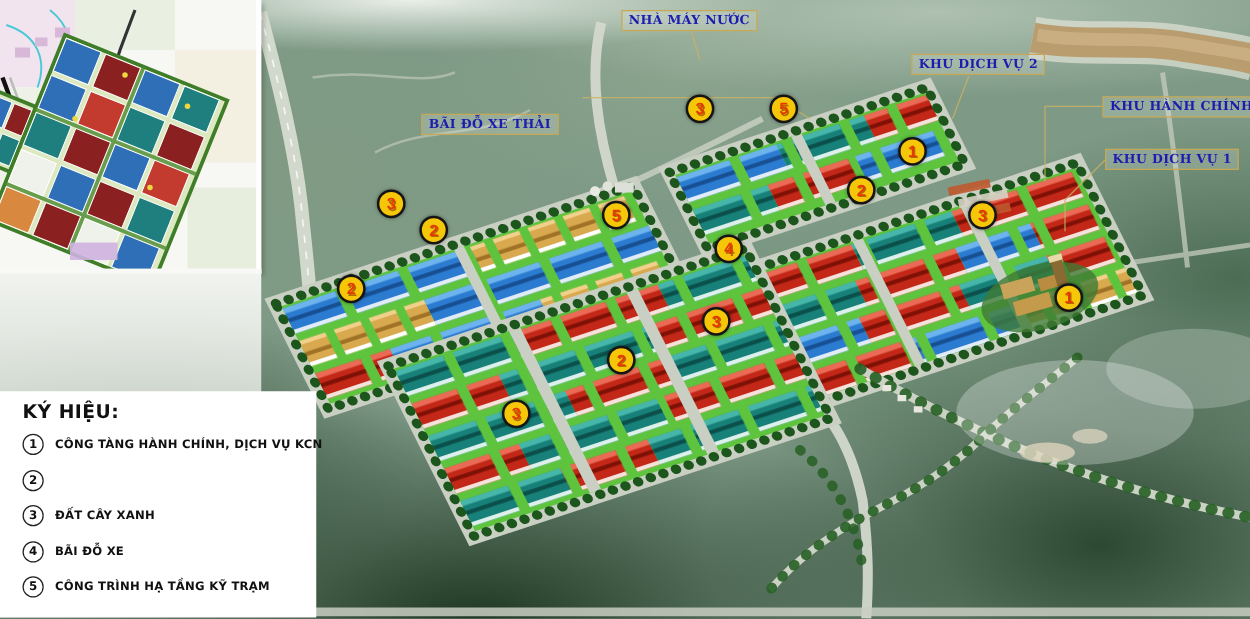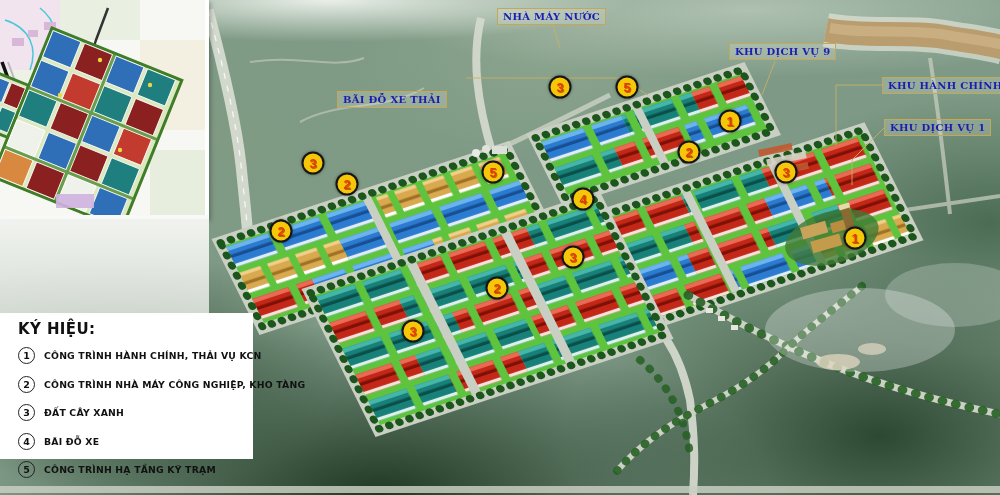--- a/index.html
+++ b/index.html
@@ -29,21 +29,21 @@
     background:#f7f8f4;border-right:4px solid #fff;border-bottom:4px solid #fff;
     box-shadow:2px 2px 4px rgba(0,0,0,.25);
   }
   
   .fade-panel{
     position:absolute;left:0;top:215px;width:209px;height:100px;
     background:linear-gradient(180deg, rgba(248,249,246,.95), rgba(233,236,230,.82));
   }
   
   .legend{
-    position:absolute;left:0;top:313px;width:253px;height:146px;
+    position:absolute;left:0;top:313px;width:253px;height:181px;
     background:#ffffff;box-sizing:border-box;padding:7px 0 0 18px;
     color:#111;
   }
   .legend-title{font-size:15px;font-weight:700;letter-spacing:.4px;margin-bottom:9px;}
   .legend-item{display:flex;align-items:center;margin-bottom:11.5px;}
   .legend-num{
     flex:0 0 auto;width:15px;height:15px;border:1.5px solid #222;border-radius:50%;
     display:flex;align-items:center;justify-content:center;
     font-size:9.5px;font-weight:700;color:#111;margin-right:9px;background:transparent;
   }
@@ -294,43 +294,42 @@
     </svg>
   </div>
 
   <div class="fade-panel"></div>
 
   <div class="legend">
     <div class="legend-title">KÝ HIỆU:</div>
     <div id="legend-items">
         <div class="legend-item">
           <span class="legend-num">1</span>
-          <span class="legend-label">CÔNG TRÌNH HÀNH CHÍNH, THẢI VỤ KCN</span>
+          <span class="legend-label">CÔNG TÀNG HÀNH CHÍNH, DỊCH VỤ KCN</span>
         </div>
         <div class="legend-item">
           <span class="legend-num">2</span>
-          <span class="legend-label">CÔNG TRÌNH NHÀ MÁY CÔNG NGHIỆP, KHO TÀNG</span>
         </div>
         <div class="legend-item">
           <span class="legend-num">3</span>
           <span class="legend-label">ĐẤT CÂY XANH</span>
         </div>
         <div class="legend-item">
           <span class="legend-num">4</span>
           <span class="legend-label">BÃI ĐỖ XE</span>
         </div>
         <div class="legend-item">
           <span class="legend-num">5</span>
           <span class="legend-label">CÔNG TRÌNH HẠ TẦNG KỸ TRẠM</span>
         </div>
       </div>
   </div>
 
 <div class="area-label" style="left: 497px; top: 8px;">NHÀ MÁY NƯỚC</div>
-    <div class="area-label" style="left: 729px; top: 43px;">KHU DỊCH VỤ 9</div>
+    <div class="area-label" style="left: 729px; top: 43px;">KHU DỊCH VỤ 2</div>
     <div class="area-label" style="left: 337px; top: 91px;">BÃI ĐỖ XE THẢI</div>
     <div class="area-label" style="left: 882px; top: 77px;">KHU HÀNH CHÍNH</div>
     <div class="area-label" style="left: 884px; top: 119px;">KHU DỊCH VỤ 1</div>
     <div class="marker" style="left: 313px; top: 163px;">3</div>
     <div class="marker" style="left: 347px; top: 184px;">2</div>
     <div class="marker" style="left: 281px; top: 231px;">2</div>
     <div class="marker" style="left: 493px; top: 172px;">5</div>
     <div class="marker" style="left: 560px; top: 87px;">3</div>
     <div class="marker" style="left: 627px; top: 87px;">5</div>
     <div class="marker" style="left: 730px; top: 121px;">1</div>

